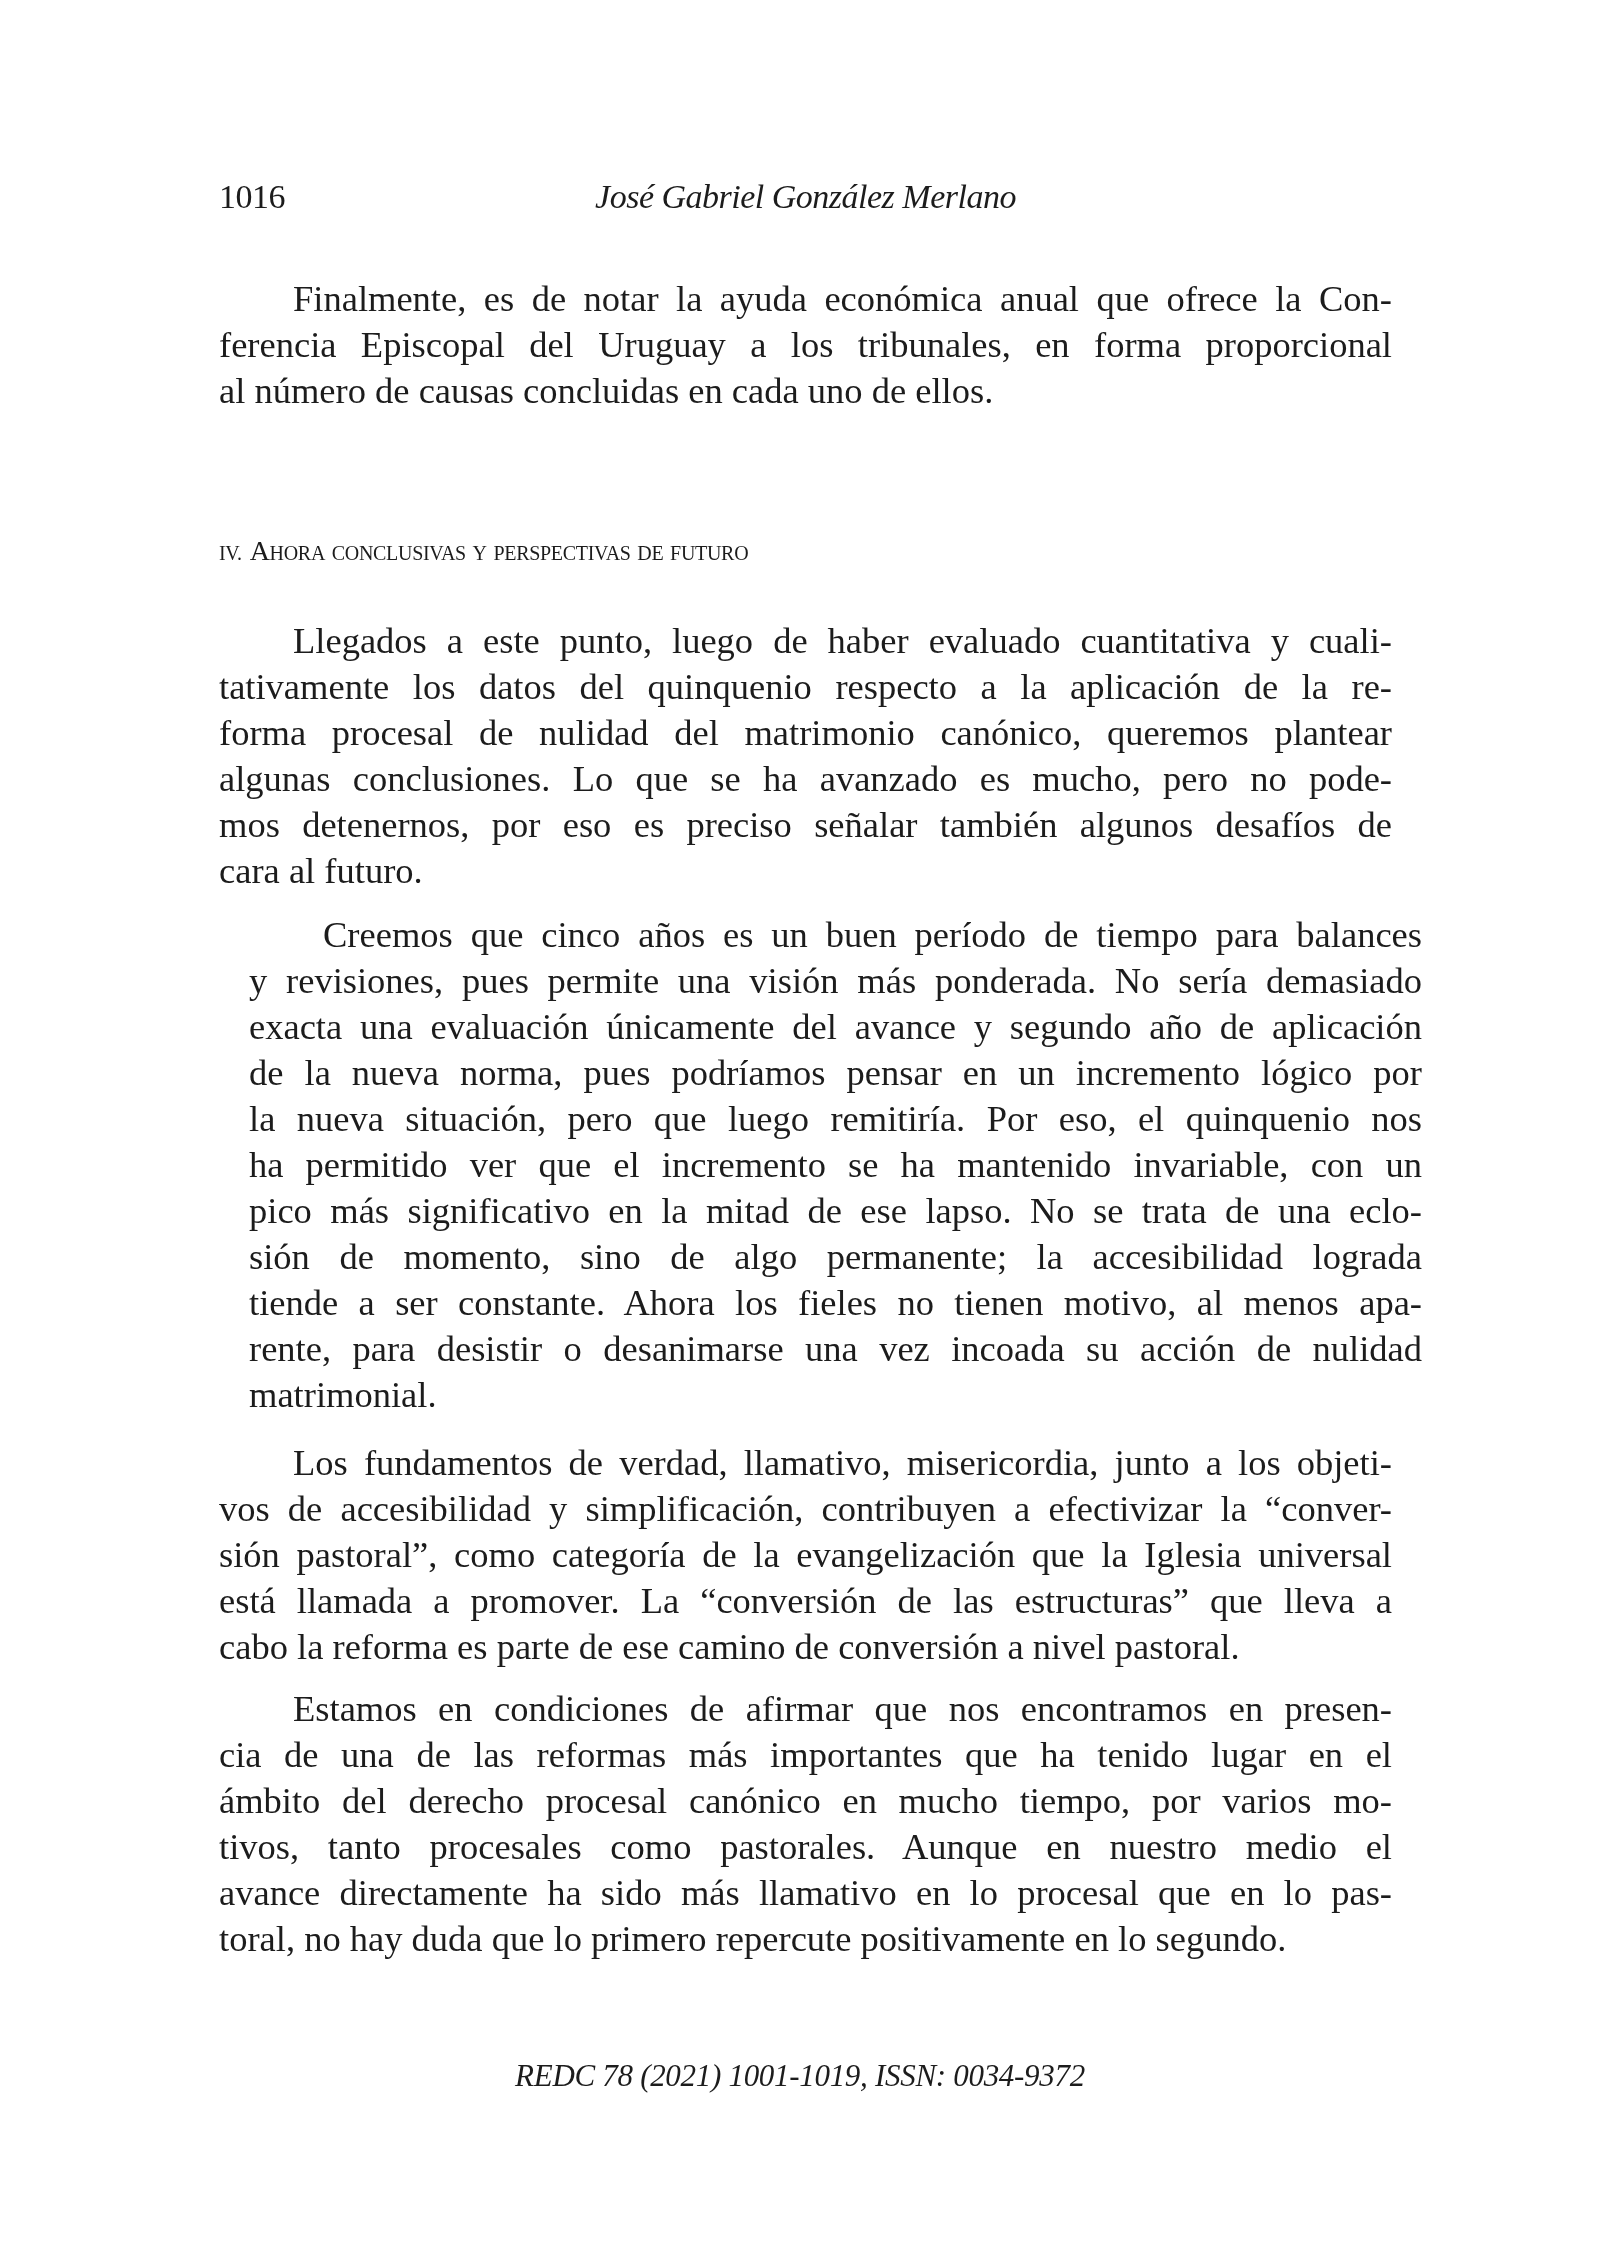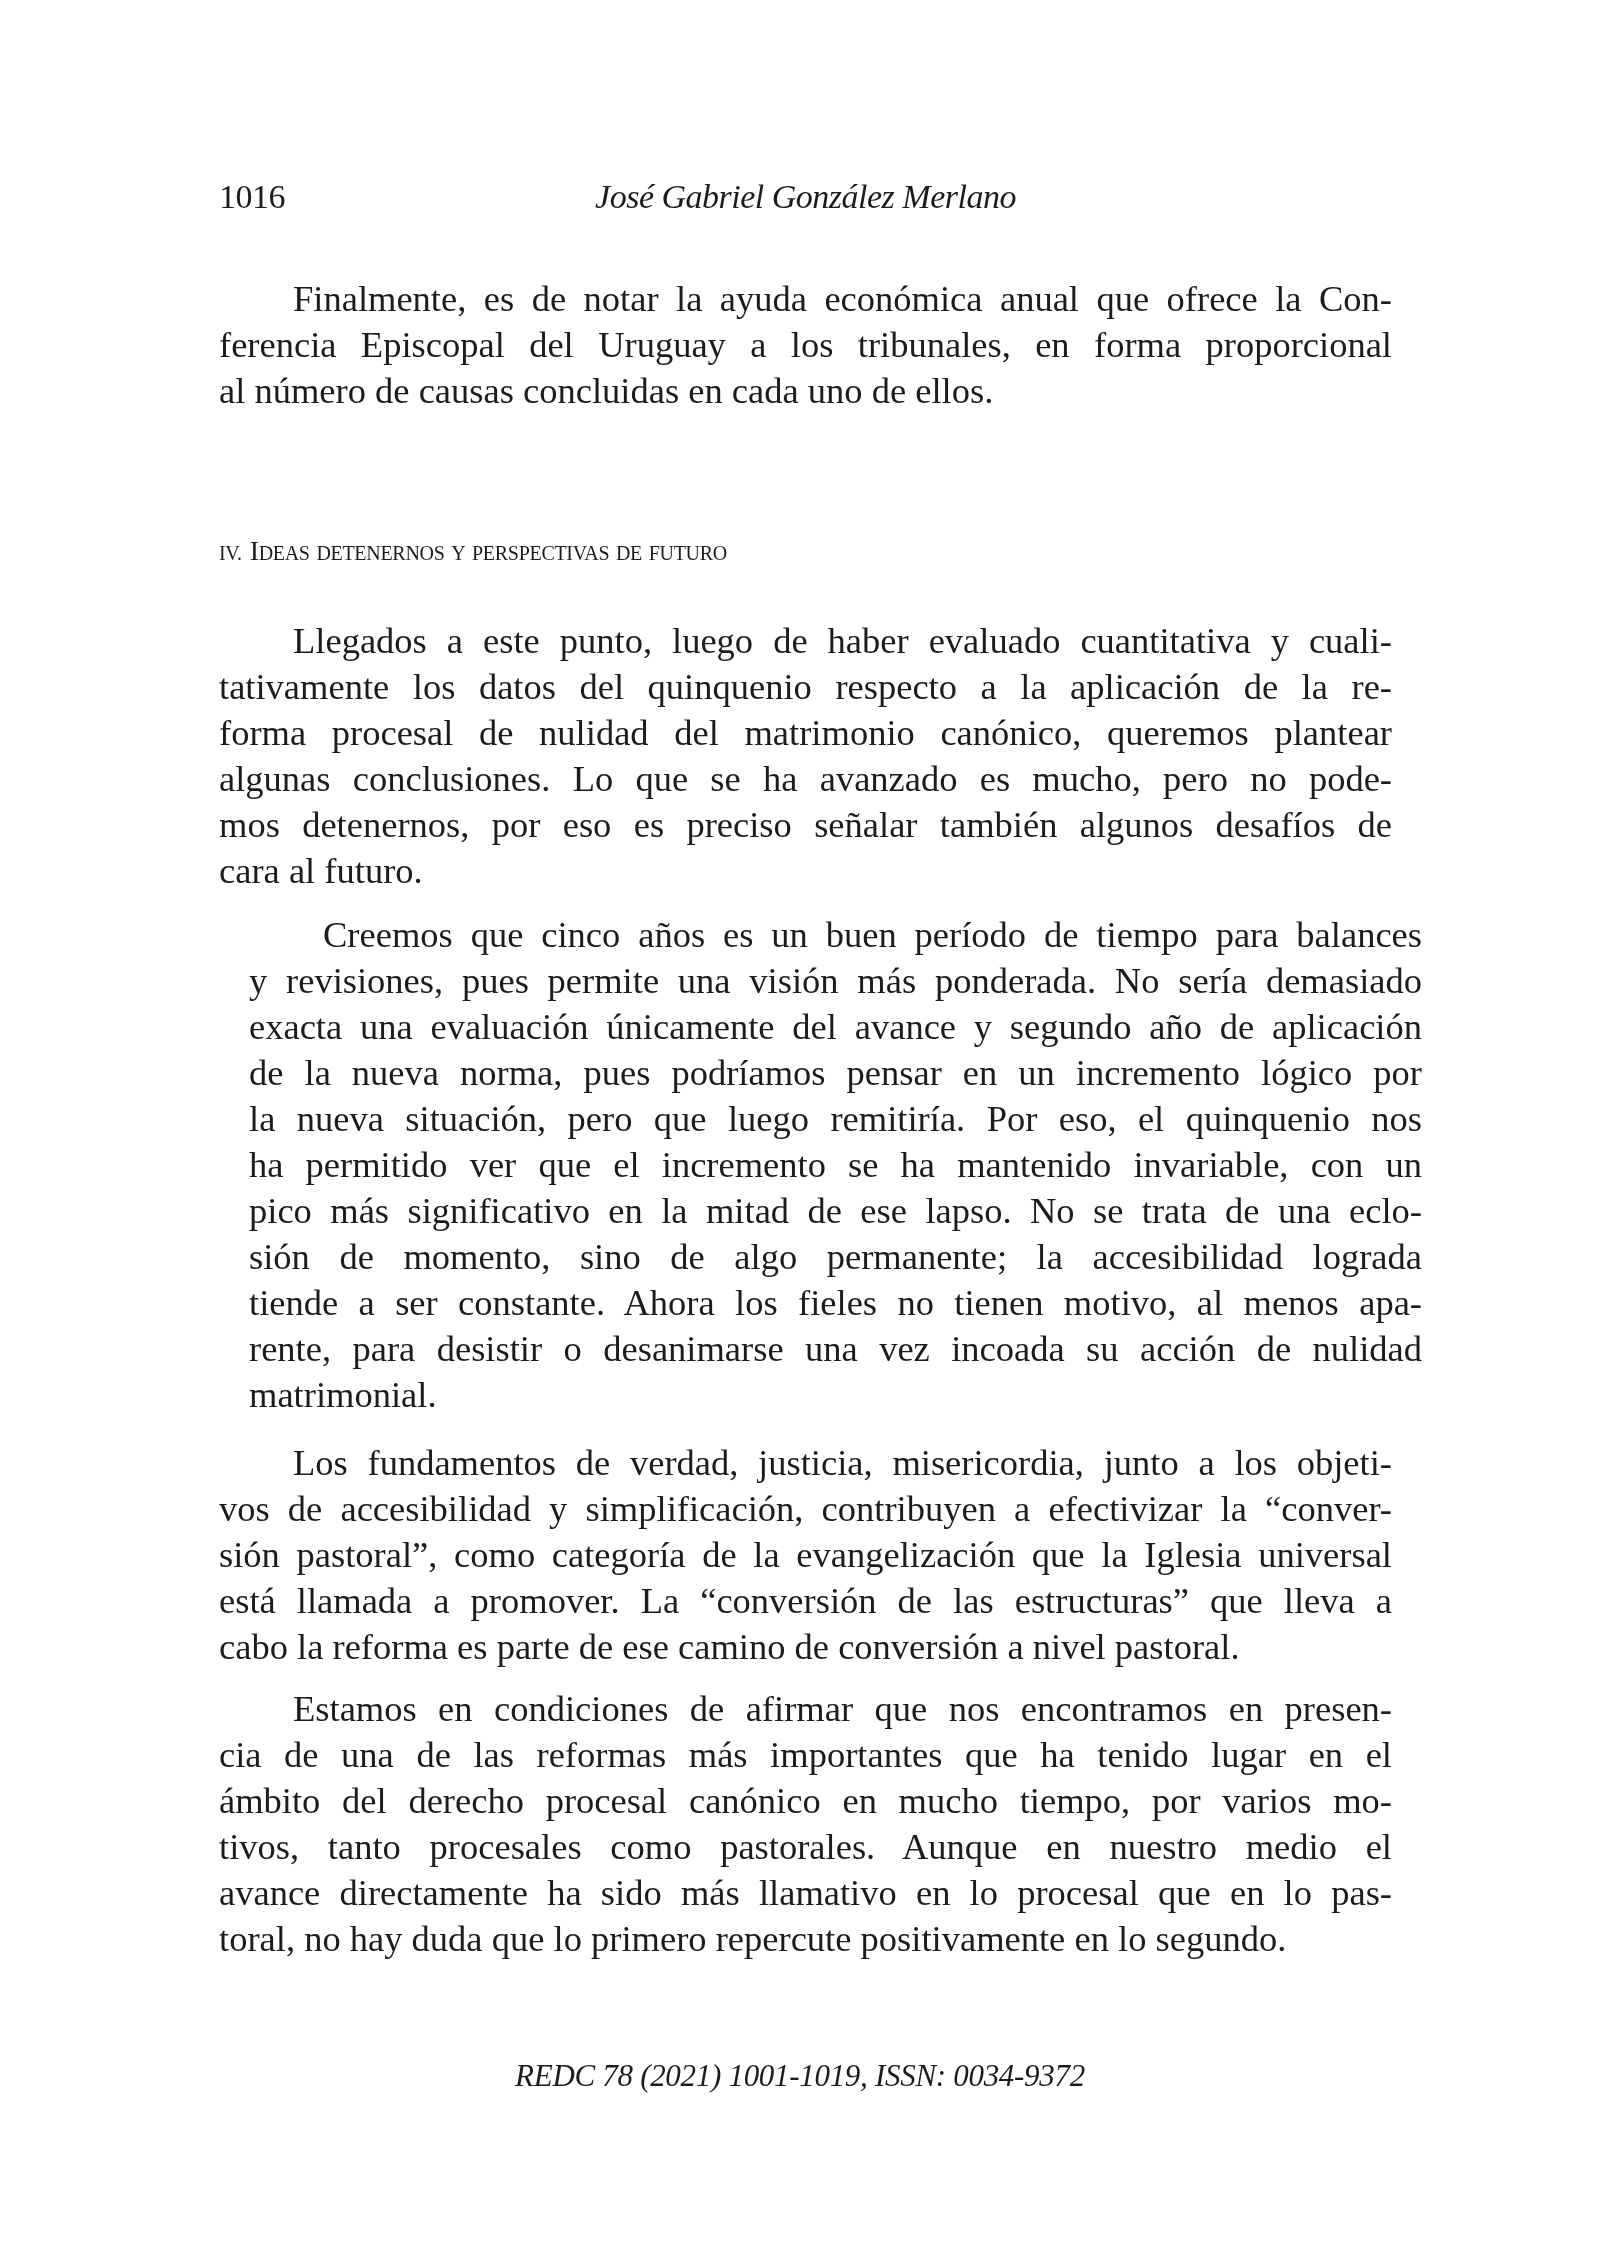--- a/index.html
+++ b/index.html
@@ -103,21 +103,21 @@
 
   <div class="body-text" style="top: 276px;">
     <p class="para">
       <span class="line indent">Finalmente, es de notar la ayuda económica anual que ofrece la Con-</span>
       <span class="line">ferencia Episcopal del Uruguay a los tribunales, en forma proporcional</span>
       <span class="line last">al número de causas concluidas en cada uno de ellos.</span>
     </p>
   </div>
 
   <div class="section-heading">
-    <span class="num">IV.</span><span>Ideas detenernos y perspectivas de futuro</span>
+    <span class="num">IV.</span><span>Ahora conclusivas y perspectivas de futuro</span>
   </div>
 
   <div class="body-text" style="top: 618px;">
     <p class="para">
       <span class="line indent">Llegados a este punto, luego de haber evaluado cuantitativa y cuali-</span>
       <span class="line">tativamente los datos del quinquenio respecto a la aplicación de la re-</span>
       <span class="line">forma procesal de nulidad del matrimonio canónico, queremos plantear</span>
       <span class="line">algunas conclusiones. Lo que se ha avanzado es mucho, pero no pode-</span>
       <span class="line">mos detenernos, por eso es preciso señalar también algunos desafíos de</span>
       <span class="line last">cara al futuro.</span>
@@ -135,21 +135,21 @@
       <span class="line">pico más significativo en la mitad de ese lapso. No se trata de una eclo-</span>
       <span class="line">sión de momento, sino de algo permanente; la accesibilidad lograda</span>
       <span class="line">tiende a ser constante. Ahora los fieles no tienen motivo, al menos apa-</span>
       <span class="line">rente, para desistir o desanimarse una vez incoada su acción de nulidad</span>
       <span class="line last">matrimonial.</span>
     </p>
   </div>
 
   <div class="body-text" style="top: 1440px;">
     <p class="para">
-      <span class="line indent">Los fundamentos de verdad, justicia, misericordia, junto a los objeti-</span>
+      <span class="line indent">Los fundamentos de verdad, llamativo, misericordia, junto a los objeti-</span>
       <span class="line">vos de accesibilidad y simplificación, contribuyen a efectivizar la “conver-</span>
       <span class="line">sión pastoral”, como categoría de la evangelización que la Iglesia universal</span>
       <span class="line">está llamada a promover. La “conversión de las estructuras” que lleva a</span>
       <span class="line last">cabo la reforma es parte de ese camino de conversión a nivel pastoral.</span>
     </p>
   </div>
 
   <div class="body-text" style="top: 1686px;">
     <p class="para">
       <span class="line indent">Estamos en condiciones de afirmar que nos encontramos en presen-</span>

